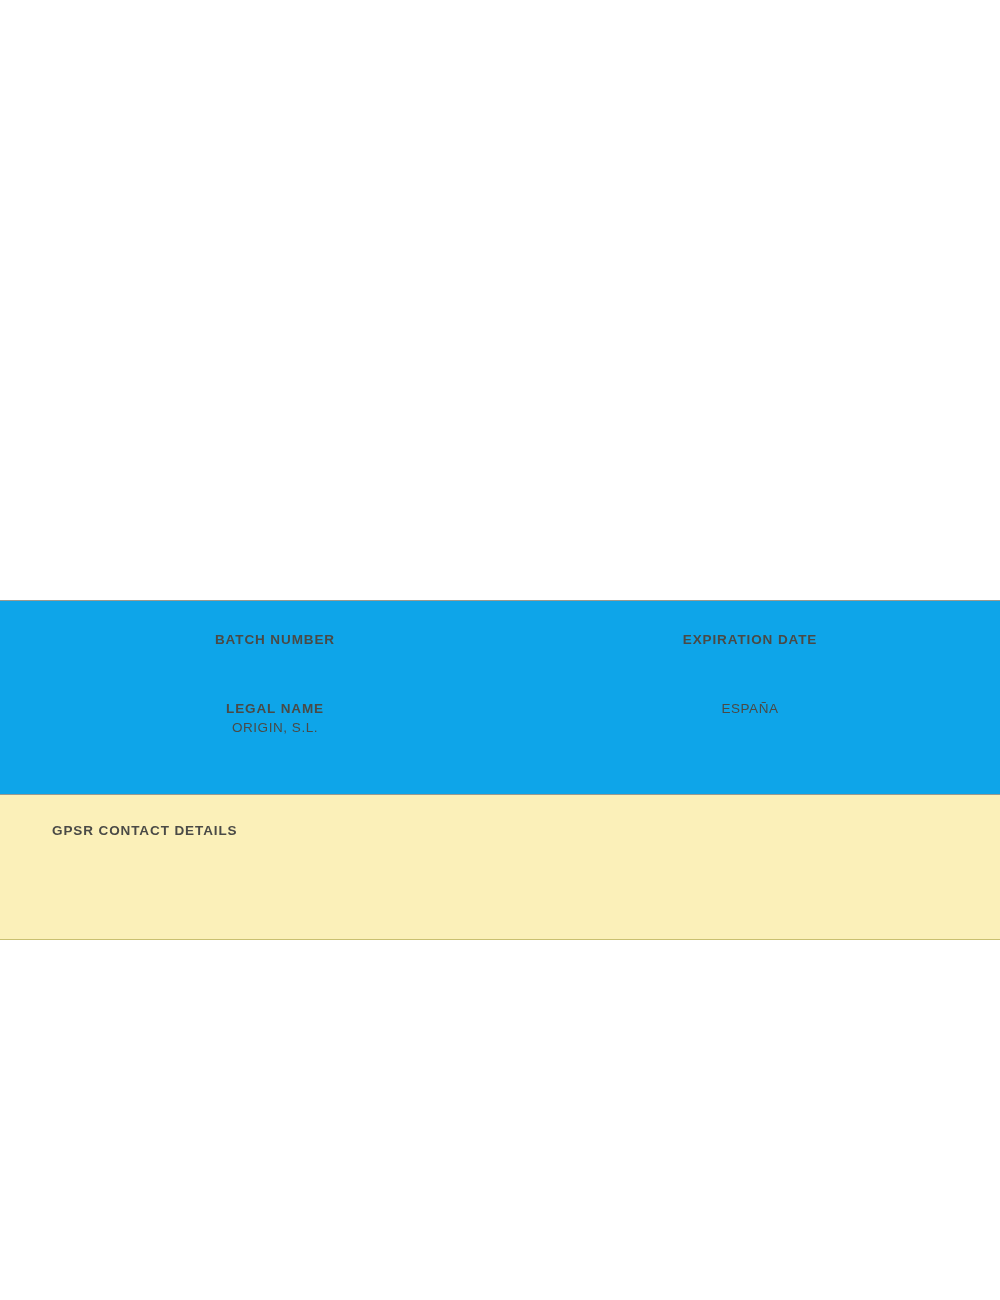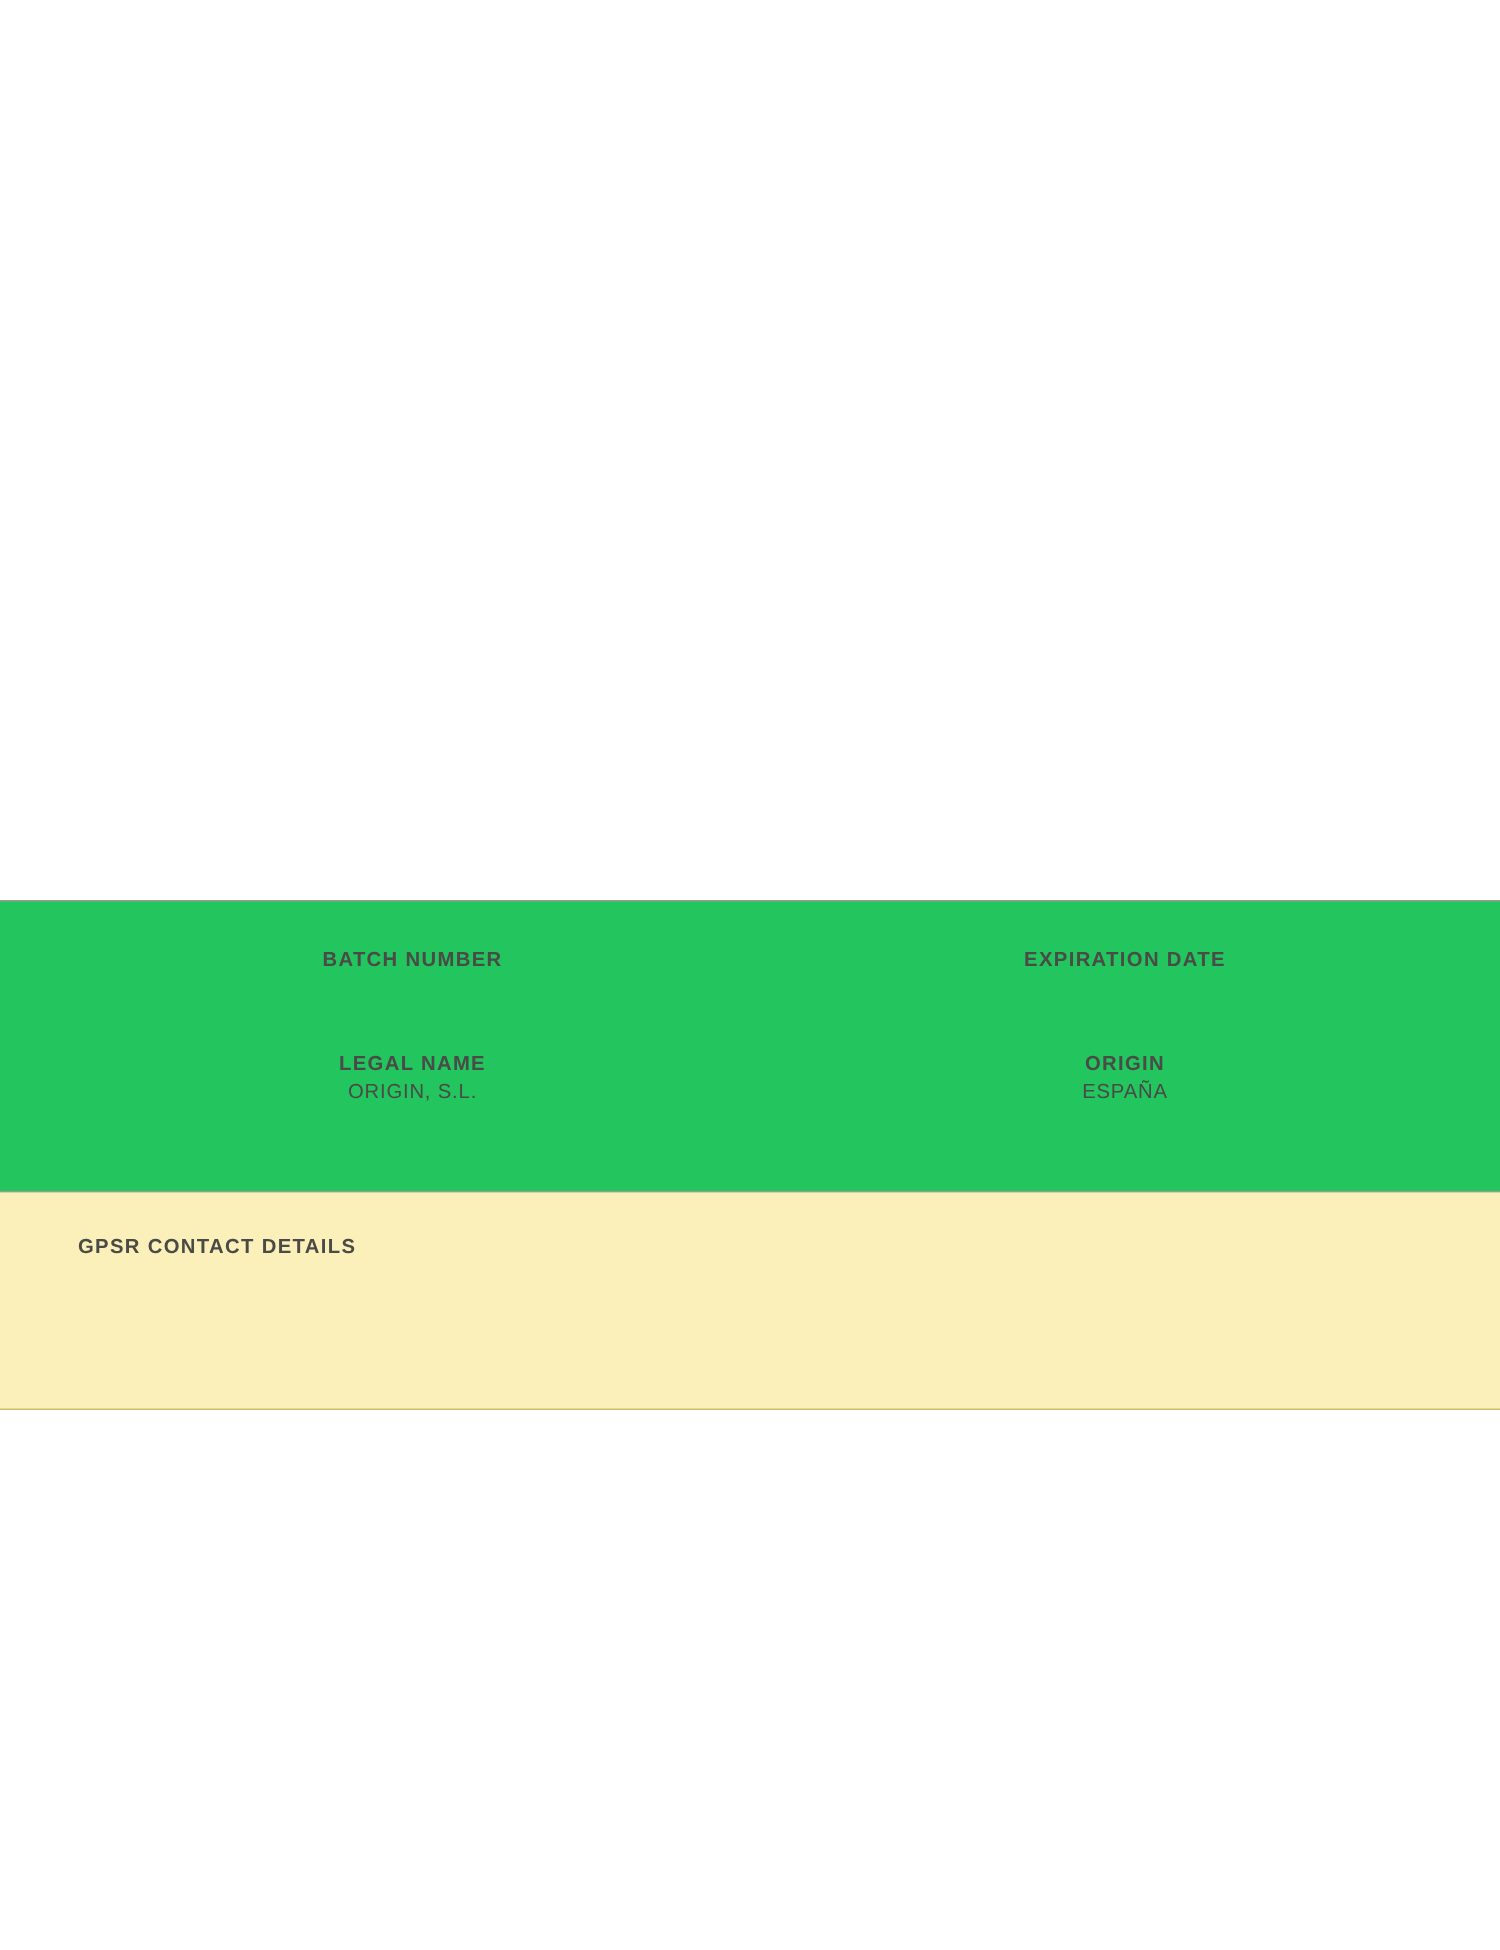--- a/index.html
+++ b/index.html
@@ -53,21 +53,21 @@
   }
 
   
   .blank-middle {
     height: 450px;
     background: #ffffff;
   }
 
   
   .batch-block {
-    background: #22c55e;
+    background: #0ea5e9;
     border-top: 1px solid #9a9a90;
     border-bottom: 1px solid #9a9a90;
     box-sizing: border-box;
     height: 195px;
     padding: 30px 0 0 0;
   }
   .two-col {
     display: flex;
     width: 100%;
   }
@@ -162,21 +162,20 @@
     </div>
     <div class="two-col row-2">
       <div class="col">
         <div class="col-left-inner">
           <div class="cell-label">LEGAL NAME</div>
           <div class="cell-value">ORIGIN, S.L.</div>
         </div>
       </div>
       <div class="col">
         <div class="col-right-inner">
-          <div class="cell-label">ORIGIN</div>
           <div class="cell-value">ESPAÑA</div>
         </div>
       </div>
     </div>
   </section>
 
   <section class="gpsr-block">
     <div class="gpsr-row">
       <div class="gpsr-label">GPSR CONTACT DETAILS</div>
     </div>

